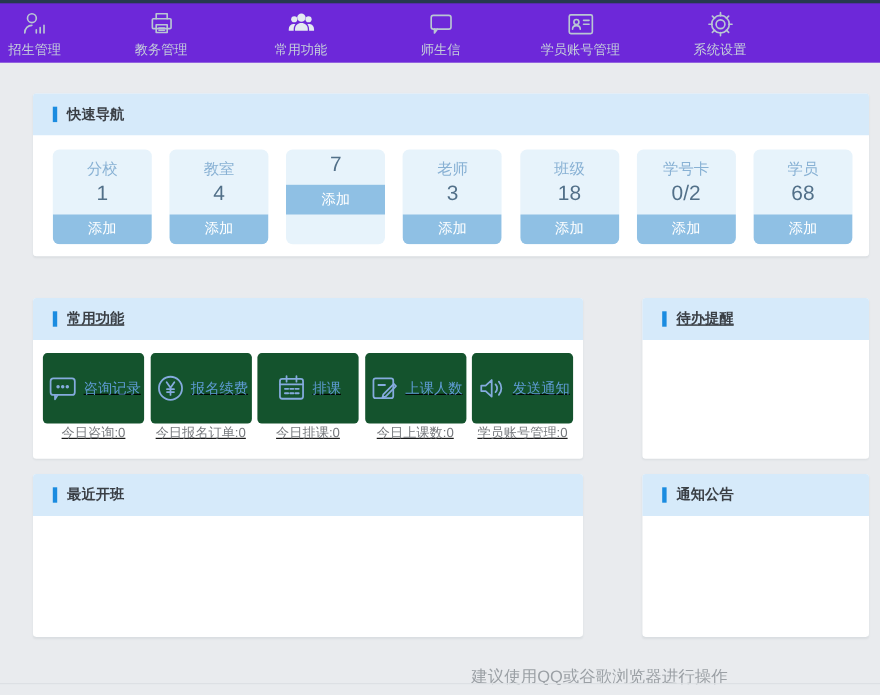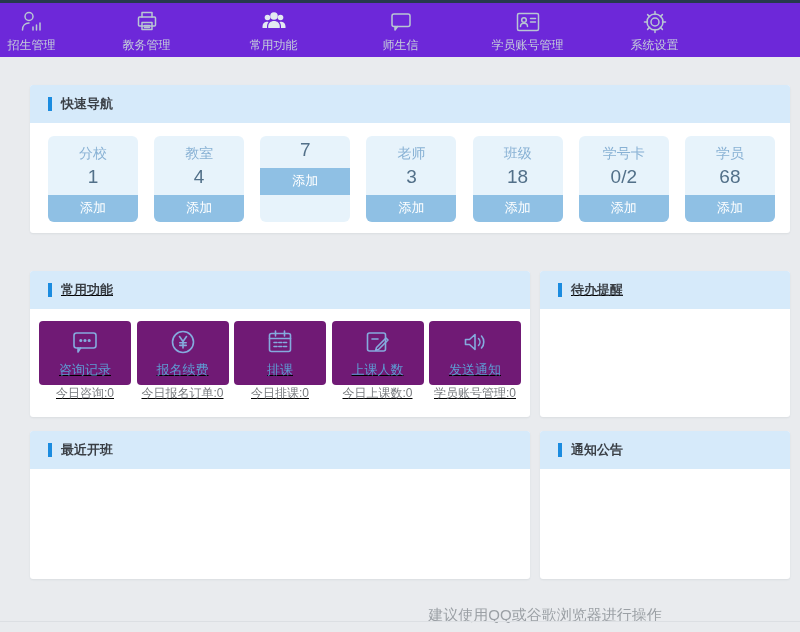--- a/index.html
+++ b/index.html
@@ -49,28 +49,28 @@
   .card-label { padding-top:9px; font-size:14px; color:#88b1d4; }
   .card-value { font-size:19px; color:#527089; padding:3px 0 7px; }
   .card-add {
     background:#8fc0e4; color:#ffffff; font-size:13px;
     padding:4px 0 5px; cursor:pointer;
   }
   
   .row2 { margin-top:38px; display:flex; gap:10px; align-items:stretch;text-decoration:underline; }
   .row3 { margin-top:14px; display:flex; gap:10px; align-items:stretch;font-family:Liberation Mono, monospace; }
   .col-left { width:500px; }
-  .col-right { flex:1; display:flex; flex-direction:column; }
+  .col-right { flex:1; display:flex; flex-direction:column;margin-left:44px; }
   .col-right .panel-fill { flex:1; }
   
   .cf-body { padding:12px 9px 14px; }
   .func-row { display:flex; justify-content:space-between; }
   .func-box {
-    width:92px; height:64px; background:#701a75; border-radius:4px;
-    display:flex; flex-direction:column; align-items:center; justify-content:center;
+    width:92px; height:64px; background:#14532d; border-radius:4px;
+    display:flex; flex-direction:row; align-items:center; justify-content:center;
     gap:4px; cursor:pointer;
   }
   .func-icon { color:#85abde; width:30px; height:30px; }
   .func-icon svg { display:block; }
   .func-label { font-size:13px; color:#5e9bd3; }
   .stat-row { display:flex; justify-content:space-between; }
   .func-stat { width:92px; text-align:center; font-size:12px; color:#76797d; }
   
   .body-empty-sm { height:108px; }
   .body-empty-lg { height:110px; }

